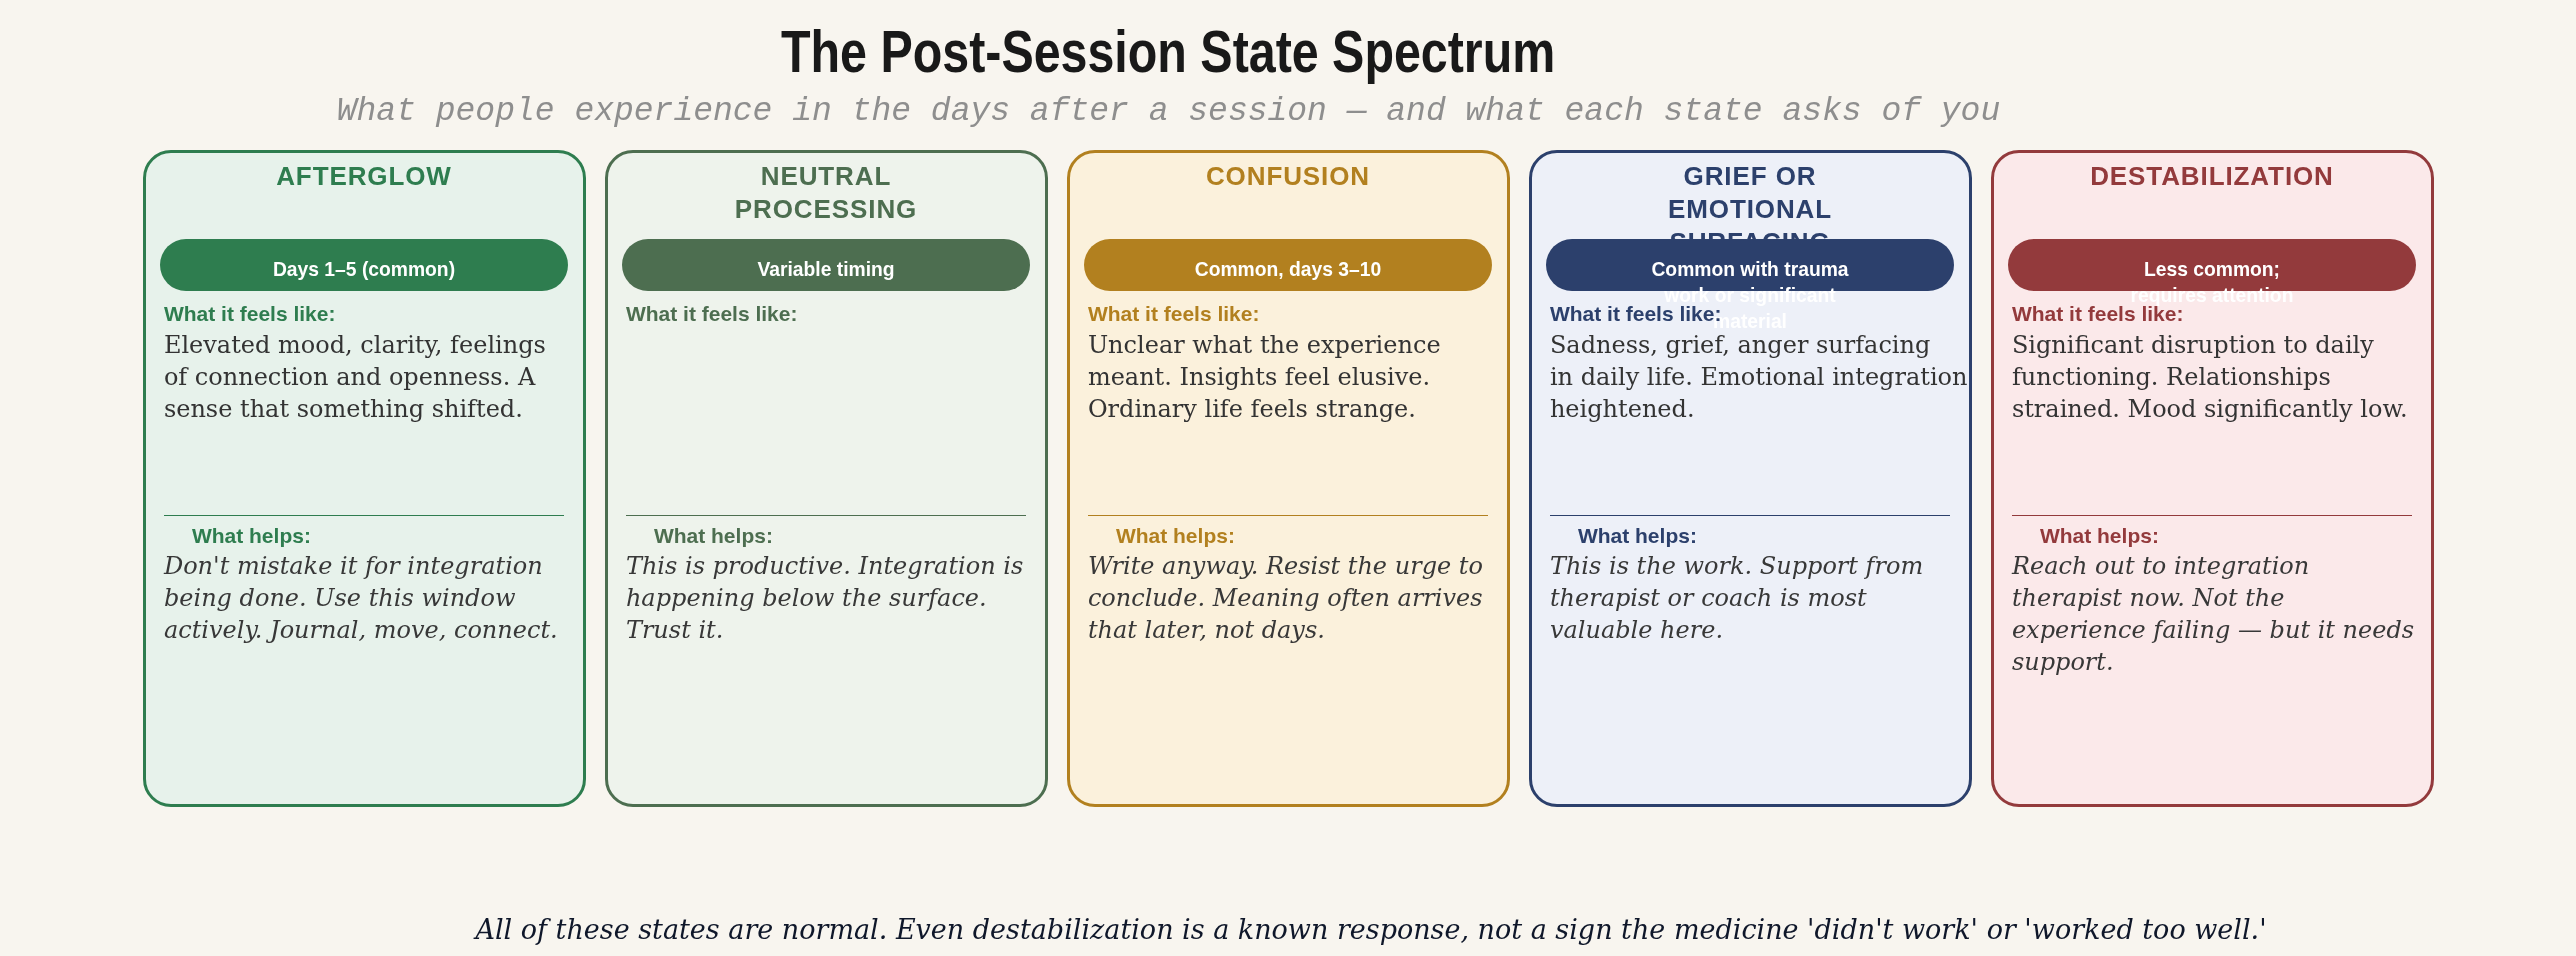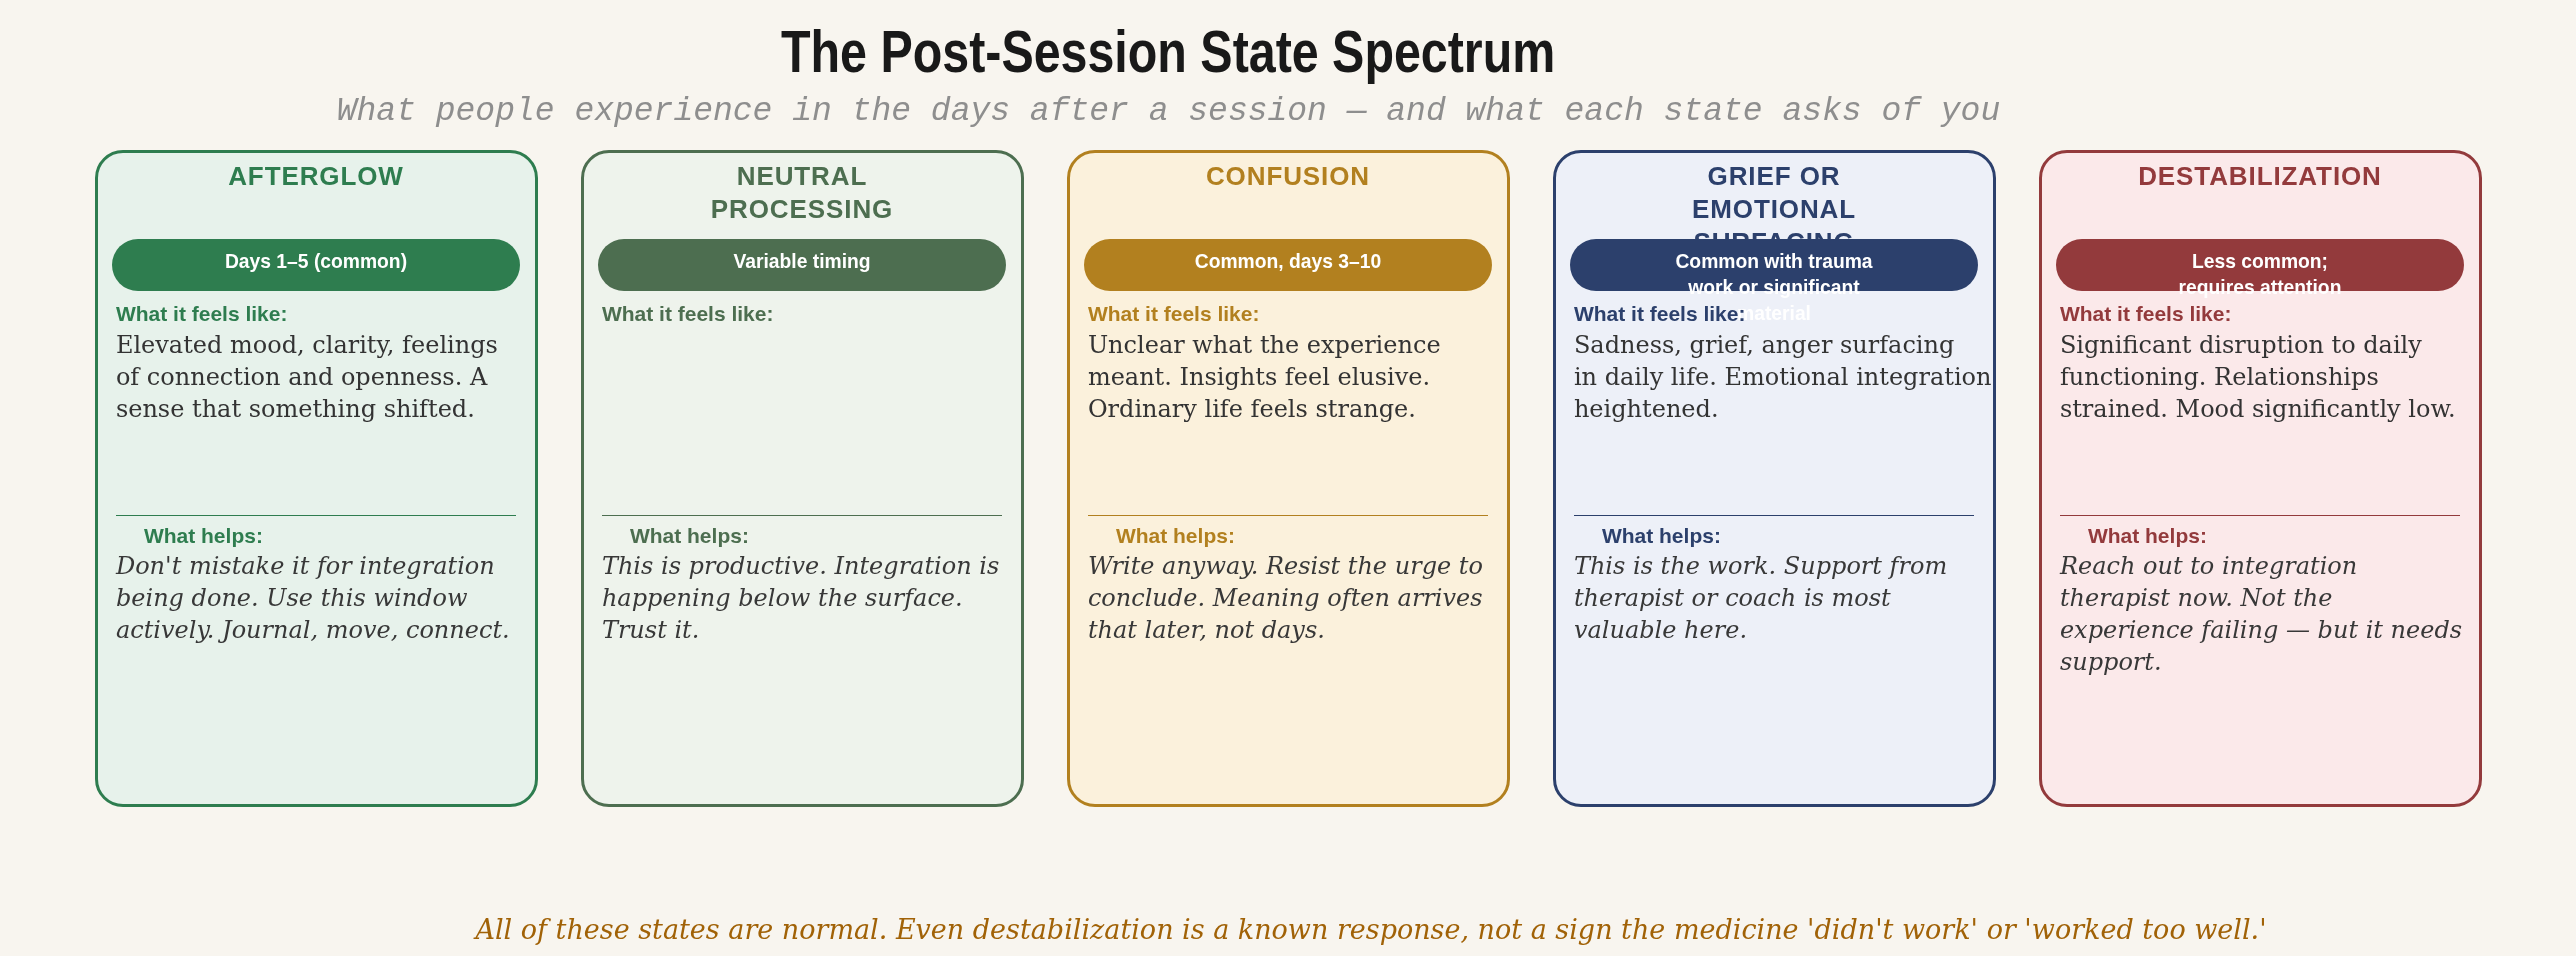--- a/index.html
+++ b/index.html
@@ -31,21 +31,21 @@
     font-size: 33px;
     color: #8e8e8e;
     white-space: pre;
   }
 
   .cards {
     position: absolute;
     top: 150px; left: 0; width: 2576px;
     display: flex;
     justify-content: center;
-    gap: 43px;
+    gap: 19px;
   }
 
   .card {
     position: relative;
     width: 443px;
     height: 657px;
     background: var(--bg);
     border: 3.7px solid var(--theme);
     border-radius: 28px;
   }
@@ -66,21 +66,21 @@
   .badge {
     position: absolute;
     top: 86px; left: 14.7px; right: 14.7px;
     height: 52px;
     background: var(--theme);
     border-radius: 26px;
     color: #ffffff;
     font-size: 19.3px;
     font-weight: bold;
     line-height: 26px;
-    padding-top: 10px;
+    padding-top: 18px;
     text-align: center;
     white-space: pre;
     overflow: visible;
     z-index: 2;
   }
 
   .feels-label, .helps-label {
     position: absolute;
     left: 18.4px;
     font-size: 21px;
@@ -111,21 +111,21 @@
     border-top: 1.8px solid var(--theme);
   }
 
   .footer-note {
     position: absolute;
     top: 914px; left: 166px; width: 2410px;
     text-align: center;
     font-family: "DejaVu Serif", serif;
     font-style: italic;
     font-size: 27px;
-    color: #a16207;
+    color: #0f172a;
     white-space: pre;
   }
 </style>
 </head>
 <body>
 
 <div class="page-title"><span class="condense">The Post-Session State Spectrum</span></div>
 
 <div class="page-subtitle">What people experience in the days after a session — and what each state asks of you</div>
 

